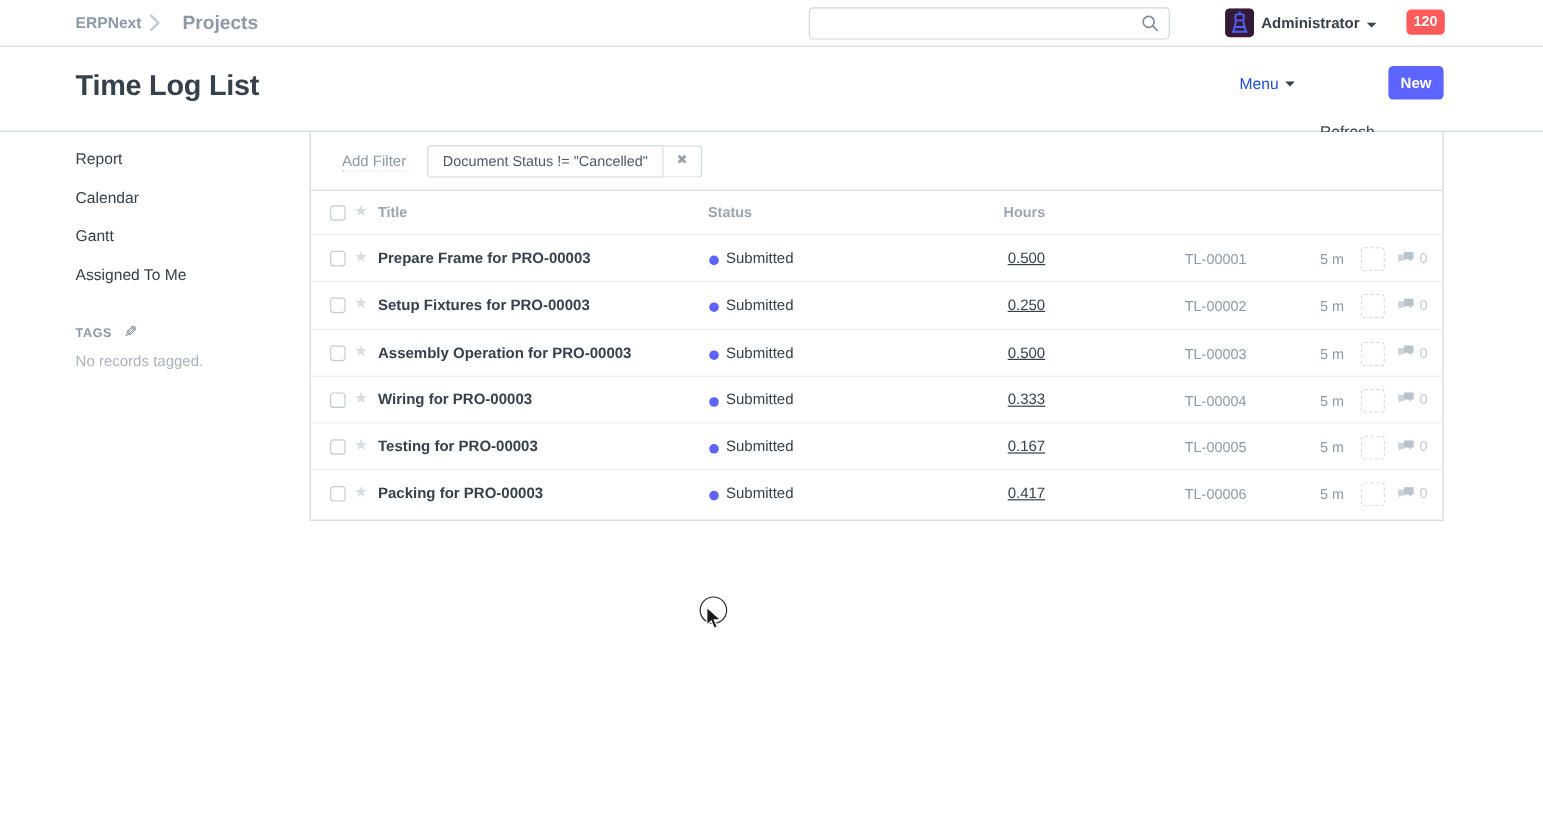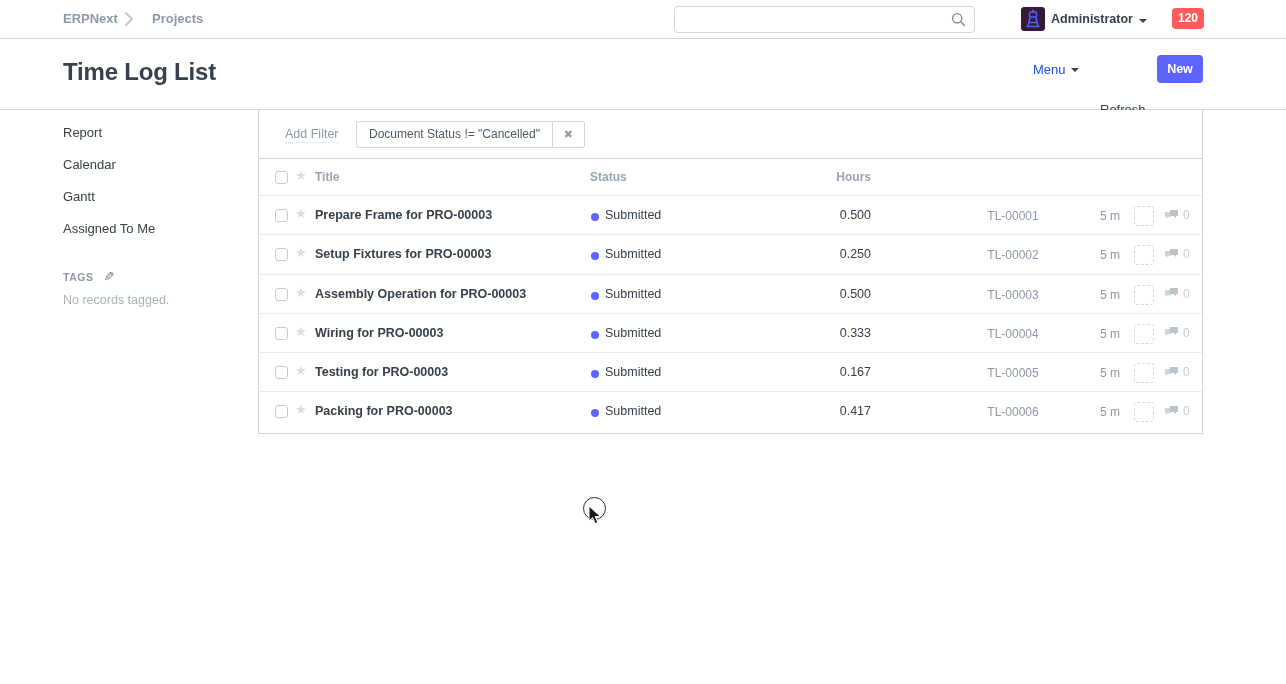--- a/index.html
+++ b/index.html
@@ -4,21 +4,21 @@
 <style>
   * { margin:0; padding:0; box-sizing:border-box; }
   html,body { background:#fff; }
   body { font-family:"Liberation Sans","DejaVu Sans",sans-serif; color:#36414c; }
   #app { position:relative; width:1286px; height:684px; background:#fff; overflow:hidden; }
 
   
   .navbar { position:absolute; top:0; left:0; width:1286px; height:39px; background:#fff; border-bottom:1px solid #d1d8dd; }
   .brand { position:absolute; left:63px; top:11px; font-size:13px; font-weight:bold; color:#8d99a6; cursor:pointer; }
   .crumb-chev { position:absolute; left:122px; top:9px; color:#c0c9d1; }
-  .crumb { position:absolute; left:152px; top:11px; font-size:13px; font-weight:bold; color:#8d99a6; cursor:pointer; }
+  .crumb { position:absolute; left:152px; top:11px; font-size:16px; font-weight:bold; color:#8d99a6; cursor:pointer; }
   .search-wrap { position:absolute; left:674px; top:6px; width:301px; height:27px; border:1px solid #d1d8dd; border-radius:4px; background:#fff; }
   .search-input { position:absolute; left:8px; top:0; width:255px; height:25px; border:none; outline:none; font-size:12px; color:#36414c; font-family:inherit; background:transparent; }
   .search-input::placeholder { color:#c3ccd4; }
   .search-icon { position:absolute; right:8px; top:5px; }
   .user-area { position:absolute; left:1021px; top:7px; height:26px; cursor:pointer; }
   .avatar { position:absolute; left:0; top:0; width:24px; height:24px; border-radius:4px; background:#341a36; overflow:hidden; }
   .user-name { position:absolute; left:30px; top:5px; font-size:12.5px; font-weight:bold; color:#36414c; white-space:nowrap; }
   .caret { display:inline-block; width:0; height:0; border-left:4px solid transparent; border-right:4px solid transparent; border-top:4px solid #36414c; vertical-align:middle; }
   .user-caret { position:absolute; left:118px; top:12px; }
   .notif-badge { position:absolute; left:1172px; top:8px; min-width:31px; height:21px; background:#ff5b5b; border-radius:4px; color:#fff; font-size:12px; font-weight:bold; text-align:center; line-height:21px; padding:0 6px; cursor:pointer; }
@@ -57,21 +57,21 @@
   .lrow:last-child { border-bottom:none; }
   .cbx { position:absolute; left:16px; width:13px; height:13px; border:1px solid #c4ccd3; border-radius:3px; background:#fff; cursor:pointer; }
   .hdr-row .cbx { top:12px; }
   .lrow .cbx { top:13px; }
   .star { position:absolute; left:36px; font-size:13px; color:#d8dde2; cursor:pointer; }
   .hdr-row .star { top:9px; }
   .lrow .star { top:10px; }
   .row-title { position:absolute; left:56px; top:12px; font-size:12.5px; font-weight:bold; color:#36414c; }
   .ind-dot { position:absolute; left:332px; top:17px; width:8px; height:8px; border-radius:50%; background:#5e64ff; }
   .row-status { position:absolute; left:346px; top:12px; font-size:12.5px; color:#36414c; }
-  .row-hours { position:absolute; right:331px; top:12px; font-size:12.5px; color:#36414c; }
+  .row-hours { position:absolute; right:331px; top:12px; font-size:12.5px; color:#36414c;text-decoration:underline; }
   .row-id { position:absolute; left:706px; top:13px; width:96px; text-align:center; font-size:12px; color:#8d99a6; }
   .row-mod { position:absolute; right:82px; top:13px; font-size:12px; color:#8d99a6; }
   .assign-ph { position:absolute; left:875px; top:10px; width:20px; height:20px; border:1px dashed #d4dade; border-radius:3px; cursor:pointer; }
   .comment-wrap { position:absolute; left:905px; top:12px; display:flex; align-items:center; cursor:pointer; }
   .comment-count { margin-left:4px; font-size:12px; color:#c3ccd4; }
 
   
   .click-circle { position:absolute; left:583px; top:497px; width:23px; height:23px; border:1.6px solid #2b2b2b; border-radius:50%; background:transparent; }
   .cursor-svg { position:absolute; left:588px; top:505px; }
 </style>

